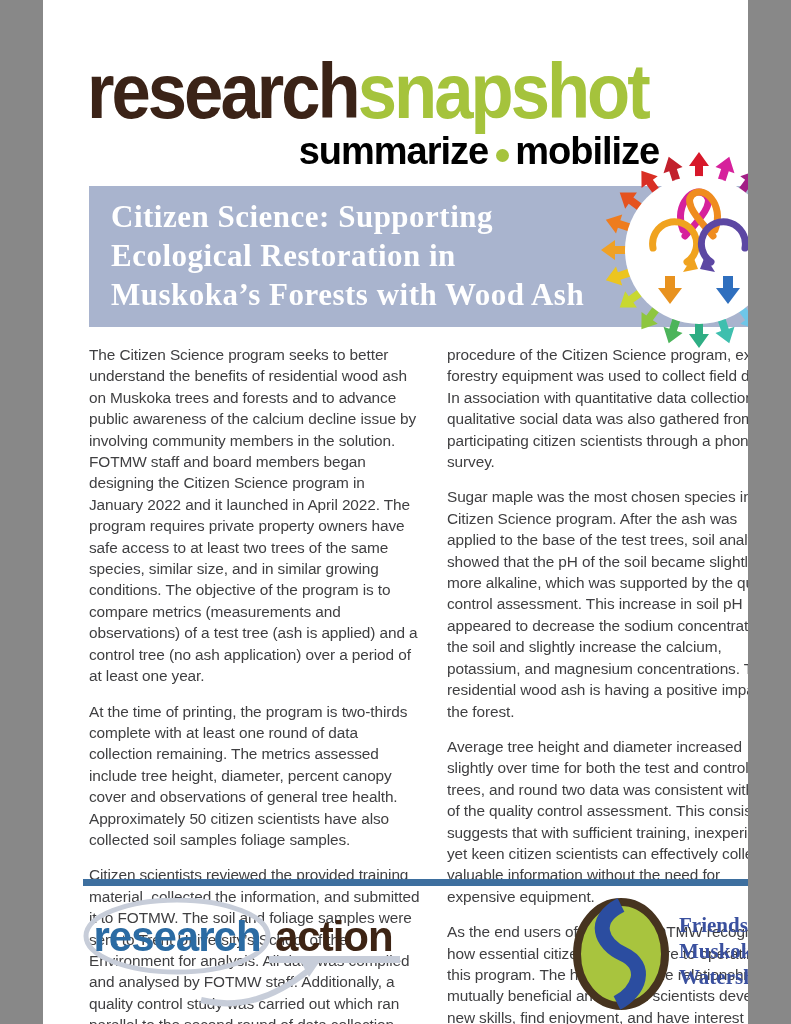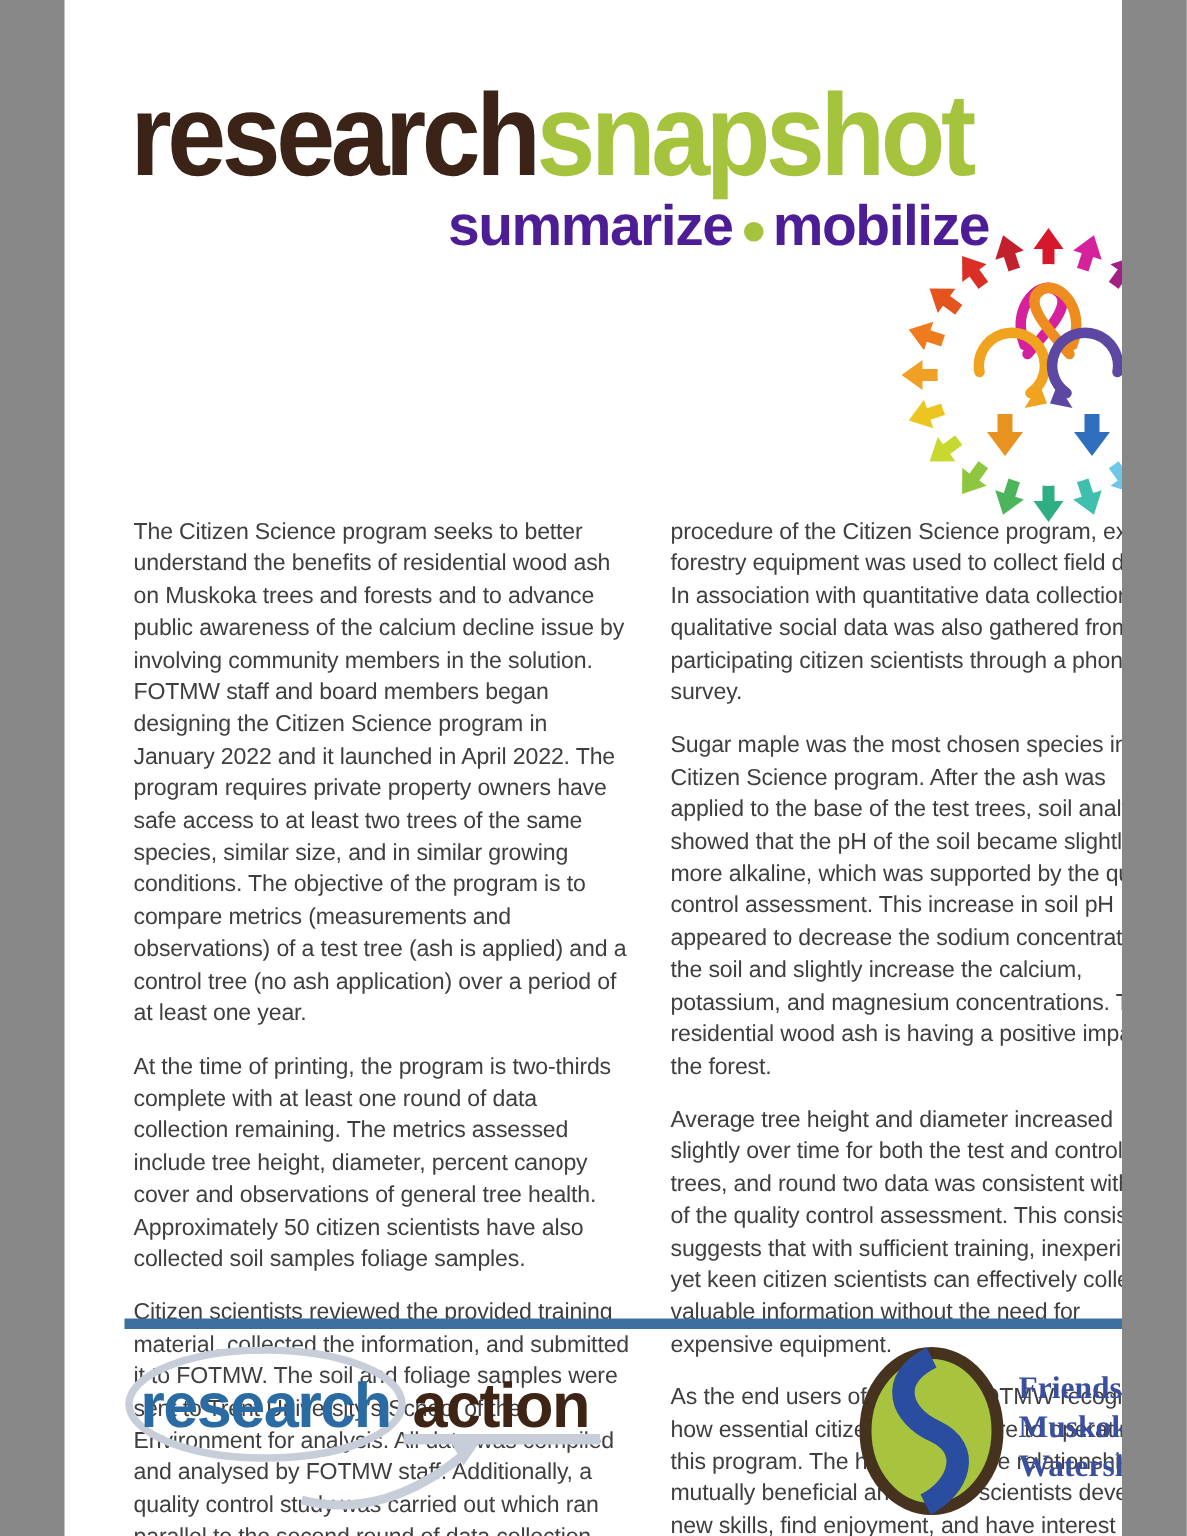--- a/index.html
+++ b/index.html
@@ -12,21 +12,21 @@
   
   .brand { position:absolute; left:44px; top:52px; display:inline-block; white-space:nowrap; }
   .brand-line1 {
     font-size:72px; font-weight:bold; letter-spacing:-3px; line-height:1;
     transform:scale(0.98,1.08); transform-origin:left top;
   }
   .brand-research { color:#3b2317; }
   .brand-snapshot { color:#a5c33c; }
   .brand-line2 {
     margin-top:8px; text-align:right; font-size:38px; font-weight:bold;
-    color:#4c1d95; letter-spacing:-1px; line-height:1;
+    color:#000000; letter-spacing:-1px; line-height:1;
   }
   .brand-dot {
     display:inline-block; width:13px; height:13px; border-radius:50%;
     background:#a5c33c; margin:0 6px 2px 8px; vertical-align:baseline;
   }
   
   .banner {
     position:absolute; left:46px; top:186px; width:699px; height:141px;
     background:#a9b4ce;
   }
@@ -57,20 +57,27 @@
 
   <div class="brand">
     <div class="brand-line1">
       <span class="brand-research">research</span><span class="brand-snapshot">snapshot</span>
     </div>
     <div class="brand-line2">
       <span>summarize</span><span class="brand-dot"></span><span>mobilize</span>
     </div>
   </div>
 
+  <div class="banner">
+    <div class="banner-text">
+      <div>Citizen Science: Supporting</div>
+      <div>Ecological Restoration in</div>
+      <div>Muskoka’s Forests with Wood Ash</div>
+    </div>
+  </div>
 
   <svg class="circle-logo" viewBox="-100 -100 200 200" aria-hidden="true">
     <g>
       <path transform="rotate(0)" fill="#d7182a" d="M -4 -66 L -4 -84 L -10 -84 L 0 -98 L 10 -84 L 4 -84 L 4 -66 Z"></path>
       <path transform="rotate(18)" fill="#d6219c" d="M -4 -66 L -4 -84 L -10 -84 L 0 -98 L 10 -84 L 4 -84 L 4 -66 Z"></path>
       <path transform="rotate(36)" fill="#a21f86" d="M -4 -66 L -4 -84 L -10 -84 L 0 -98 L 10 -84 L 4 -84 L 4 -66 Z"></path>
       <path transform="rotate(54)" fill="#5c3795" d="M -4 -66 L -4 -84 L -10 -84 L 0 -98 L 10 -84 L 4 -84 L 4 -66 Z"></path>
       <path transform="rotate(72)" fill="#4a3e9d" d="M -4 -66 L -4 -84 L -10 -84 L 0 -98 L 10 -84 L 4 -84 L 4 -66 Z"></path>
       <path transform="rotate(90)" fill="#3e56ab" d="M -4 -66 L -4 -84 L -10 -84 L 0 -98 L 10 -84 L 4 -84 L 4 -66 Z"></path>
       <path transform="rotate(108)" fill="#2f6fbe" d="M -4 -66 L -4 -84 L -10 -84 L 0 -98 L 10 -84 L 4 -84 L 4 -66 Z"></path>

